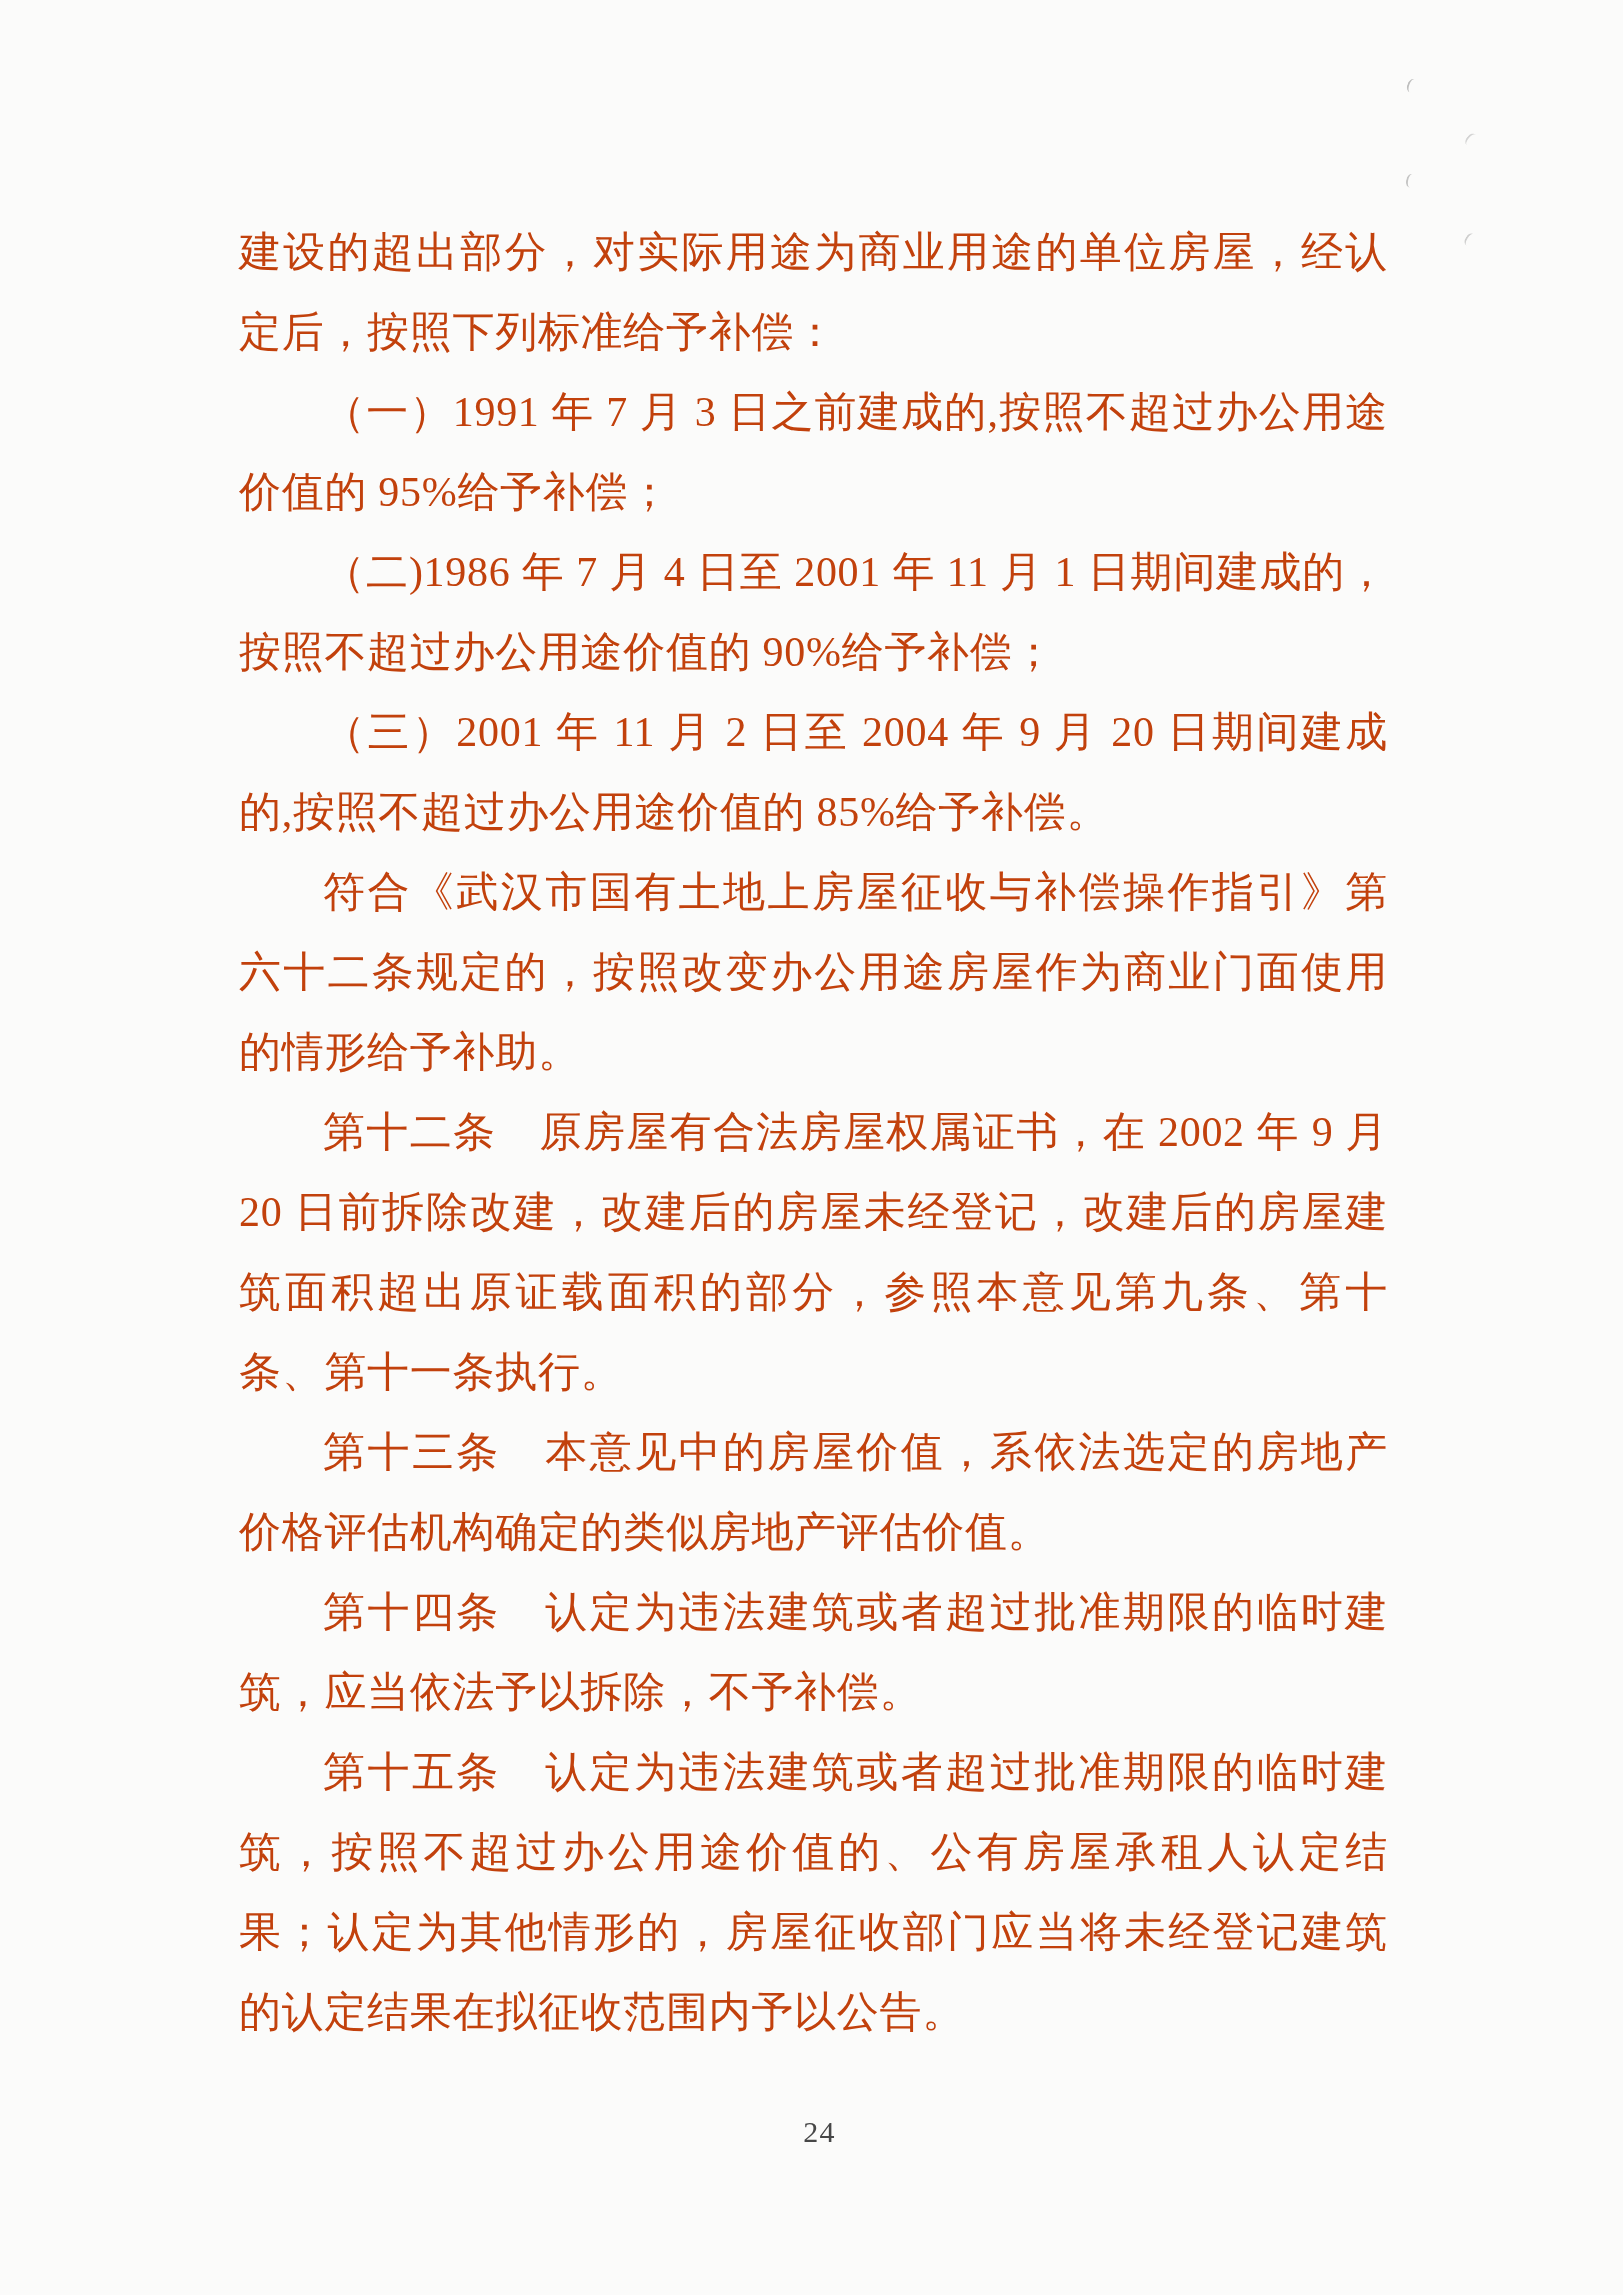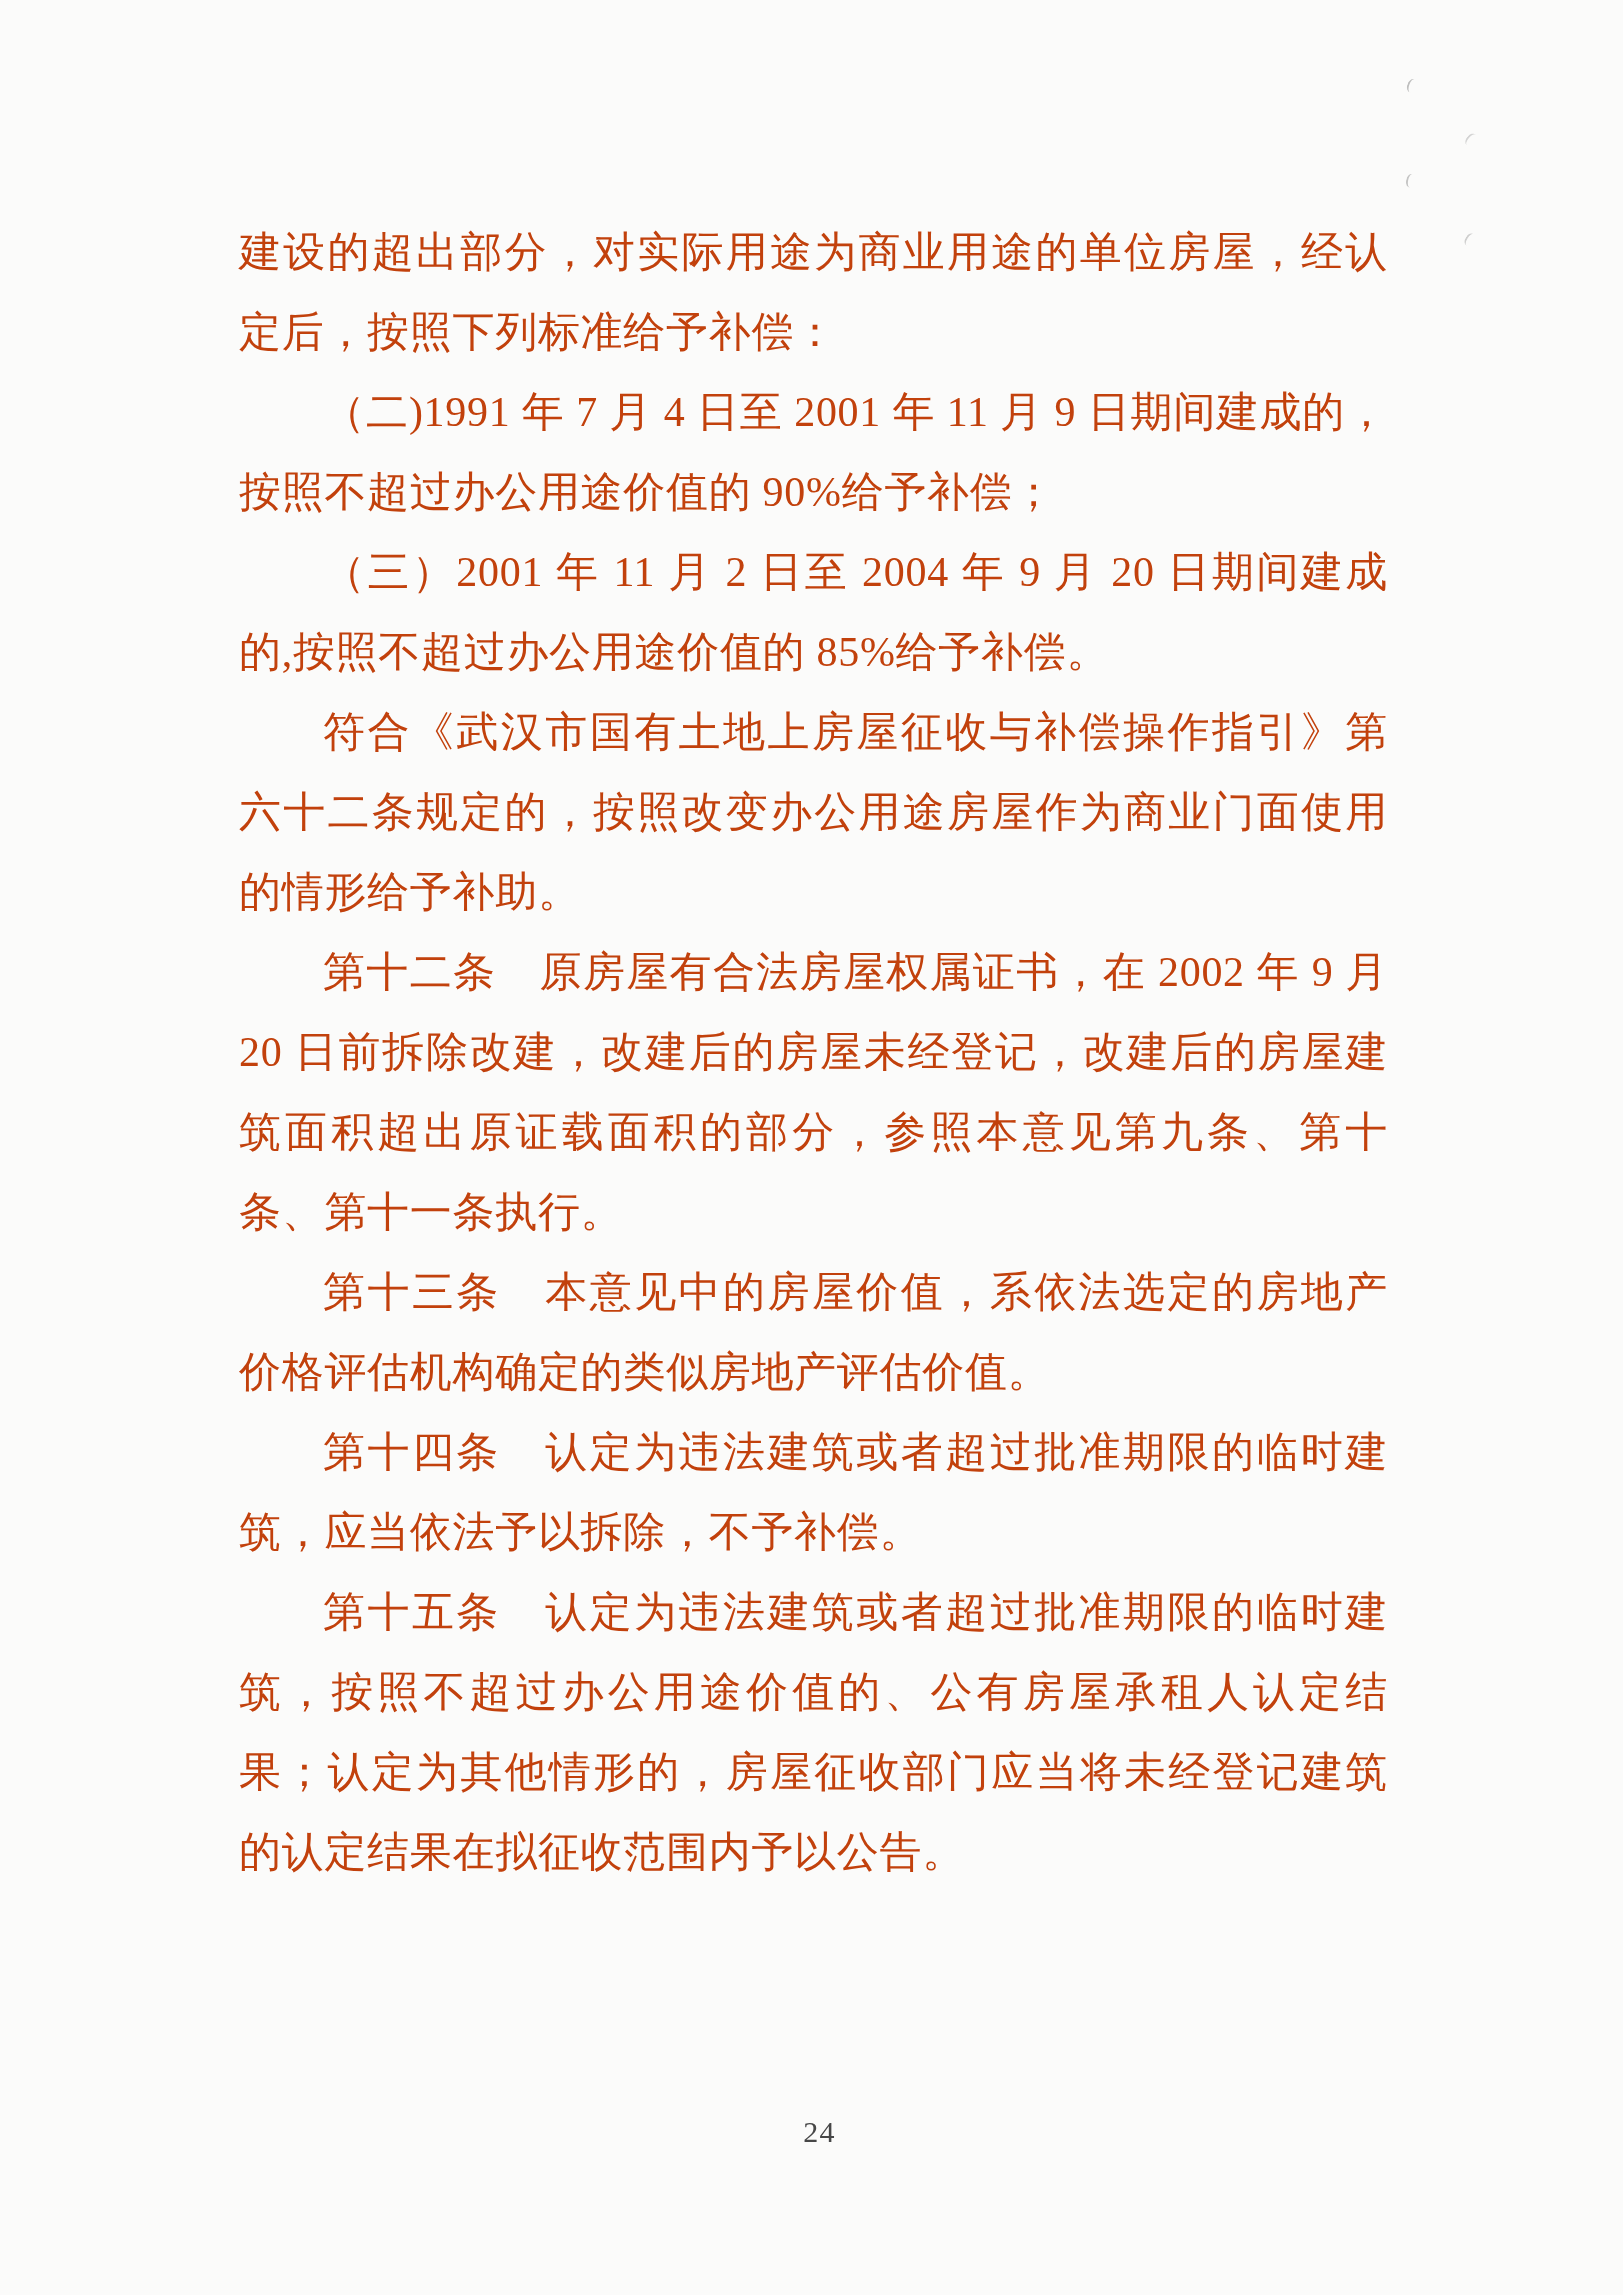--- a/index.html
+++ b/index.html
@@ -68,21 +68,22 @@
 <div class="page">
 
   <div class="speckle s1"></div>
   <div class="speckle s2"></div>
   <div class="speckle s3"></div>
   <div class="speckle s4"></div>
 
   <main class="doc-body">
 
   <p class="para"><span>建设的超出部分，对实际用途为商业用途的单位房屋，经认定后，按照下列标准给予补偿：</span></p>
-      <p class="para indent"><span>（二)1991 年 7 月 4 日至 2001 年 11 月 9 日期间建成的，按照不超过办公用途价值的 90%给予补偿；</span></p>
+      <p class="para indent"><span>（一）1991 年 7 月 3 日之前建成的,按照不超过办公用途价值的 95%给予补偿；</span></p>
+      <p class="para indent"><span>（二)1986 年 7 月 4 日至 2001 年 11 月 1 日期间建成的，按照不超过办公用途价值的 90%给予补偿；</span></p>
       <p class="para indent"><span>（三）2001 年 11 月 2 日至 2004 年 9 月 20 日期间建成的,按照不超过办公用途价值的 85%给予补偿。</span></p>
       <p class="para indent"><span>符合《武汉市国有土地上房屋征收与补偿操作指引》第六十二条规定的，按照改变办公用途房屋作为商业门面使用的情形给予补助。</span></p>
       <p class="para indent"><span>第十二条　原房屋有合法房屋权属证书，在 2002 年 9 月 20 日前拆除改建，改建后的房屋未经登记，改建后的房屋建筑面积超出原证载面积的部分，参照本意见第九条、第十条、第十一条执行。</span></p>
       <p class="para indent"><span>第十三条　本意见中的房屋价值，系依法选定的房地产价格评估机构确定的类似房地产评估价值。</span></p>
       <p class="para indent"><span>第十四条　认定为违法建筑或者超过批准期限的临时建筑，应当依法予以拆除，不予补偿。</span></p>
       <p class="para indent"><span>第十五条　认定为违法建筑或者超过批准期限的临时建筑，按照不超过办公用途价值的、公有房屋承租人认定结果；认定为其他情形的，房屋征收部门应当将未经登记建筑的认定结果在拟征收范围内予以公告。</span></p>
     </main>
 
   <footer class="page-footer">
     <span class="page-num">24</span>

